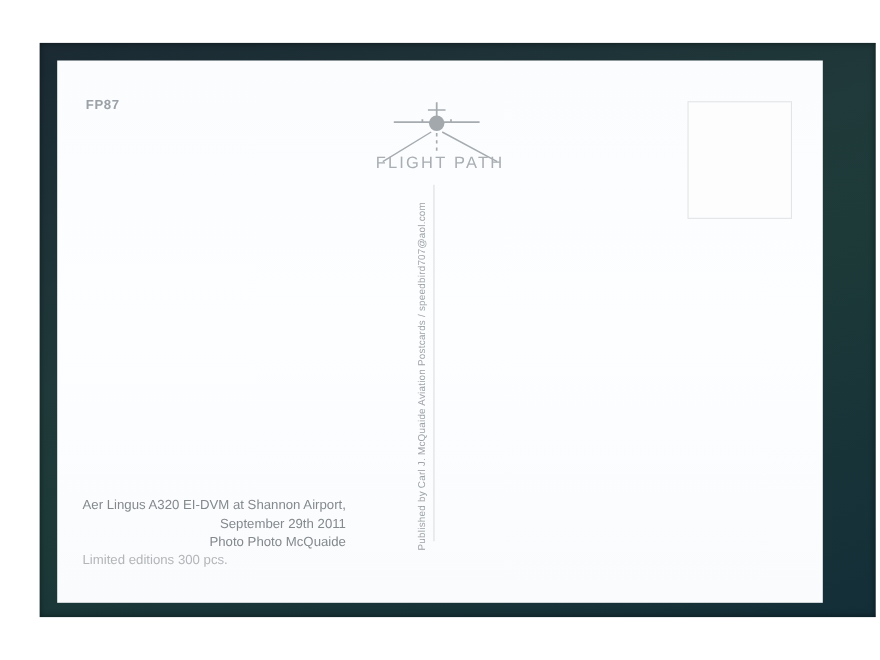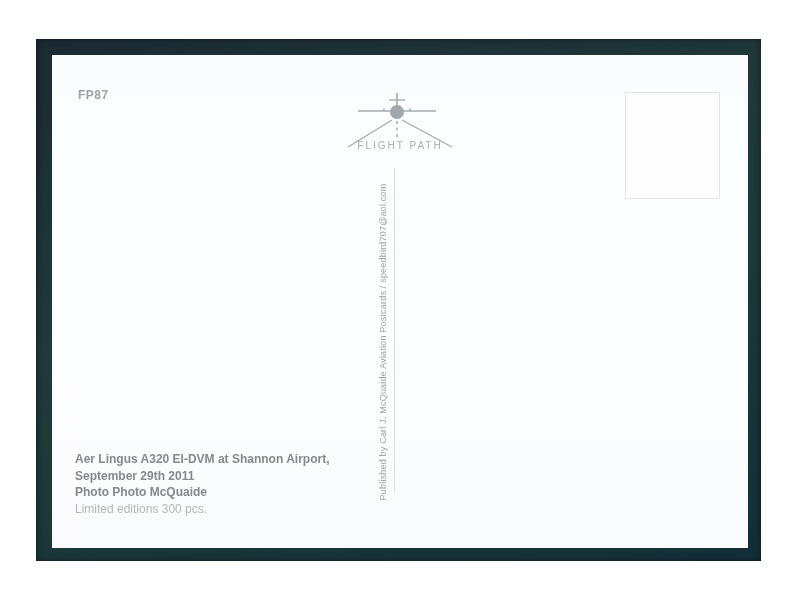--- a/index.html
+++ b/index.html
@@ -17,20 +17,21 @@
   }
   
   .photo-frame {
     position: absolute;
     left: 36px;
     top: 39px;
     width: 725px;
     height: 522px;
     background: linear-gradient(160deg, #1b2a33 0%, #20393a 40%, #1d3a38 55%, #142e38 100%);
     box-shadow: inset 0 0 6px rgba(0,0,0,0.5);
+    padding-left: 35px;
   }
   
   .postcard {
     position: absolute;
     left: 16px;
     top: 16px;
     width: 696px;
     height: 493px;
     background: linear-gradient(180deg, #fbfcfd 0%, #fdfeff 50%, #fafbfc 100%);
   }
@@ -48,21 +49,21 @@
     left: 285px;
     top: 33px;
     width: 125px;
     height: 70px;
   }
   .brand-name {
     position: absolute;
     left: 348px;
     top: 85px;
     transform: translateX(-50%);
-    font-size: 10px;
+    font-size: 15px;
     letter-spacing: 2px;
     color: #a9aeb3;
     white-space: nowrap;
   }
   .stamp-box {
     position: absolute;
     left: 573px;
     top: 37px;
     width: 93px;
     height: 105px;
@@ -89,22 +90,23 @@
     white-space: nowrap;
   }
   .caption {
     position: absolute;
     left: 23px;
     top: 396px;
     font-size: 12px;
     line-height: 16.5px;
   }
   .caption .strong {
-    font-weight: bold;
+    font-weight: normal;
     color: #84898e;
+    text-align: right;
   }
   .caption .light {
     color: #b3b6b9;
   }
 </style>
 </head>
 <body>
 
 <div class="screen">
   <div class="photo-frame">

